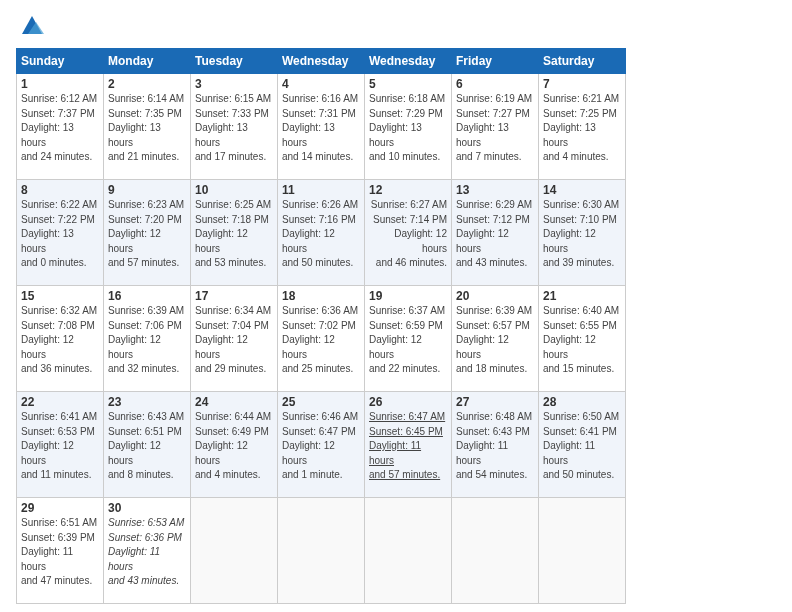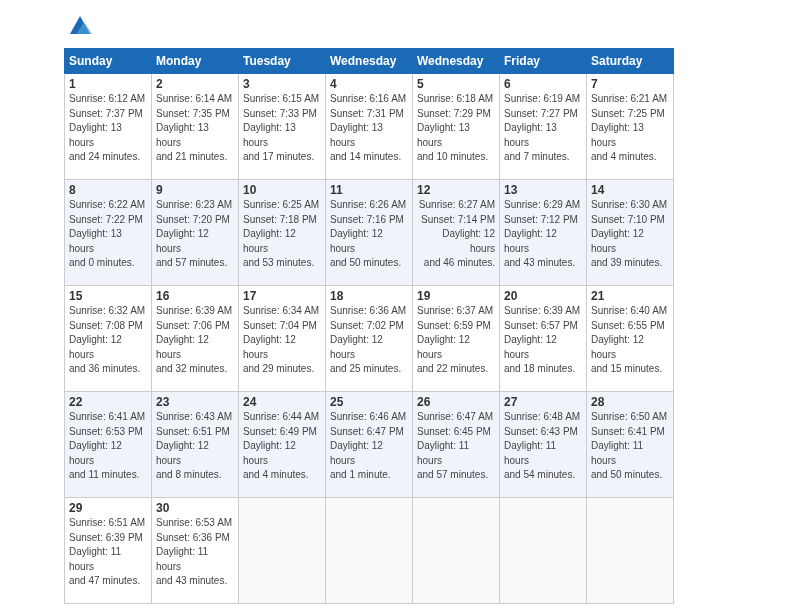--- a/index.html
+++ b/index.html
@@ -9,21 +9,20 @@
       width: 792px;
       height: 612px;
       overflow: hidden;
     }
     .page {
       width: 642px;
       height: 612px;
       padding: 12px 16px 8px 16px;
       display: flex;
       flex-direction: column;
-      margin-left: 48px;
     }
     .header {
       display: flex;
       align-items: flex-start;
       justify-content: space-between;
       margin-bottom: 8px;
     }
     .logo {
       display: flex;
       align-items: center;
@@ -308,21 +307,21 @@
           </td>
           <td>
             <span class="day-num">25</span>
             <div class="day-info" style="white-space: pre-line;">Sunrise: 6:46 AM
 Sunset: 6:47 PM
 Daylight: 12 hours
 and 1 minute.</div>
           </td>
           <td>
             <span class="day-num">26</span>
-            <div class="day-info" style="white-space: pre-line;">Sunrise: 6:47 AM
+            <div class="day-info" style="white-space: pre-line; text-decoration: underline;">Sunrise: 6:47 AM
 Sunset: 6:45 PM
 Daylight: 11 hours
 and 57 minutes.</div>
           </td>
           <td>
             <span class="day-num">27</span>
             <div class="day-info" style="white-space: pre-line;">Sunrise: 6:48 AM
 Sunset: 6:43 PM
 Daylight: 11 hours
 and 54 minutes.</div>
@@ -338,21 +337,21 @@
         <tr>
           <td>
             <span class="day-num">29</span>
             <div class="day-info" style="white-space: pre-line;">Sunrise: 6:51 AM
 Sunset: 6:39 PM
 Daylight: 11 hours
 and 47 minutes.</div>
           </td>
           <td>
             <span class="day-num">30</span>
-            <div class="day-info" style="white-space: pre-line;">Sunrise: 6:53 AM
+            <div class="day-info" style="white-space: pre-line; font-style: italic;">Sunrise: 6:53 AM
 Sunset: 6:36 PM
 Daylight: 11 hours
 and 43 minutes.</div>
           </td>
           <td class="empty-cell"></td>
           <td class="empty-cell"></td>
           <td class="empty-cell"></td>
           <td class="empty-cell"></td>
           <td class="empty-cell"></td>
         </tr>

